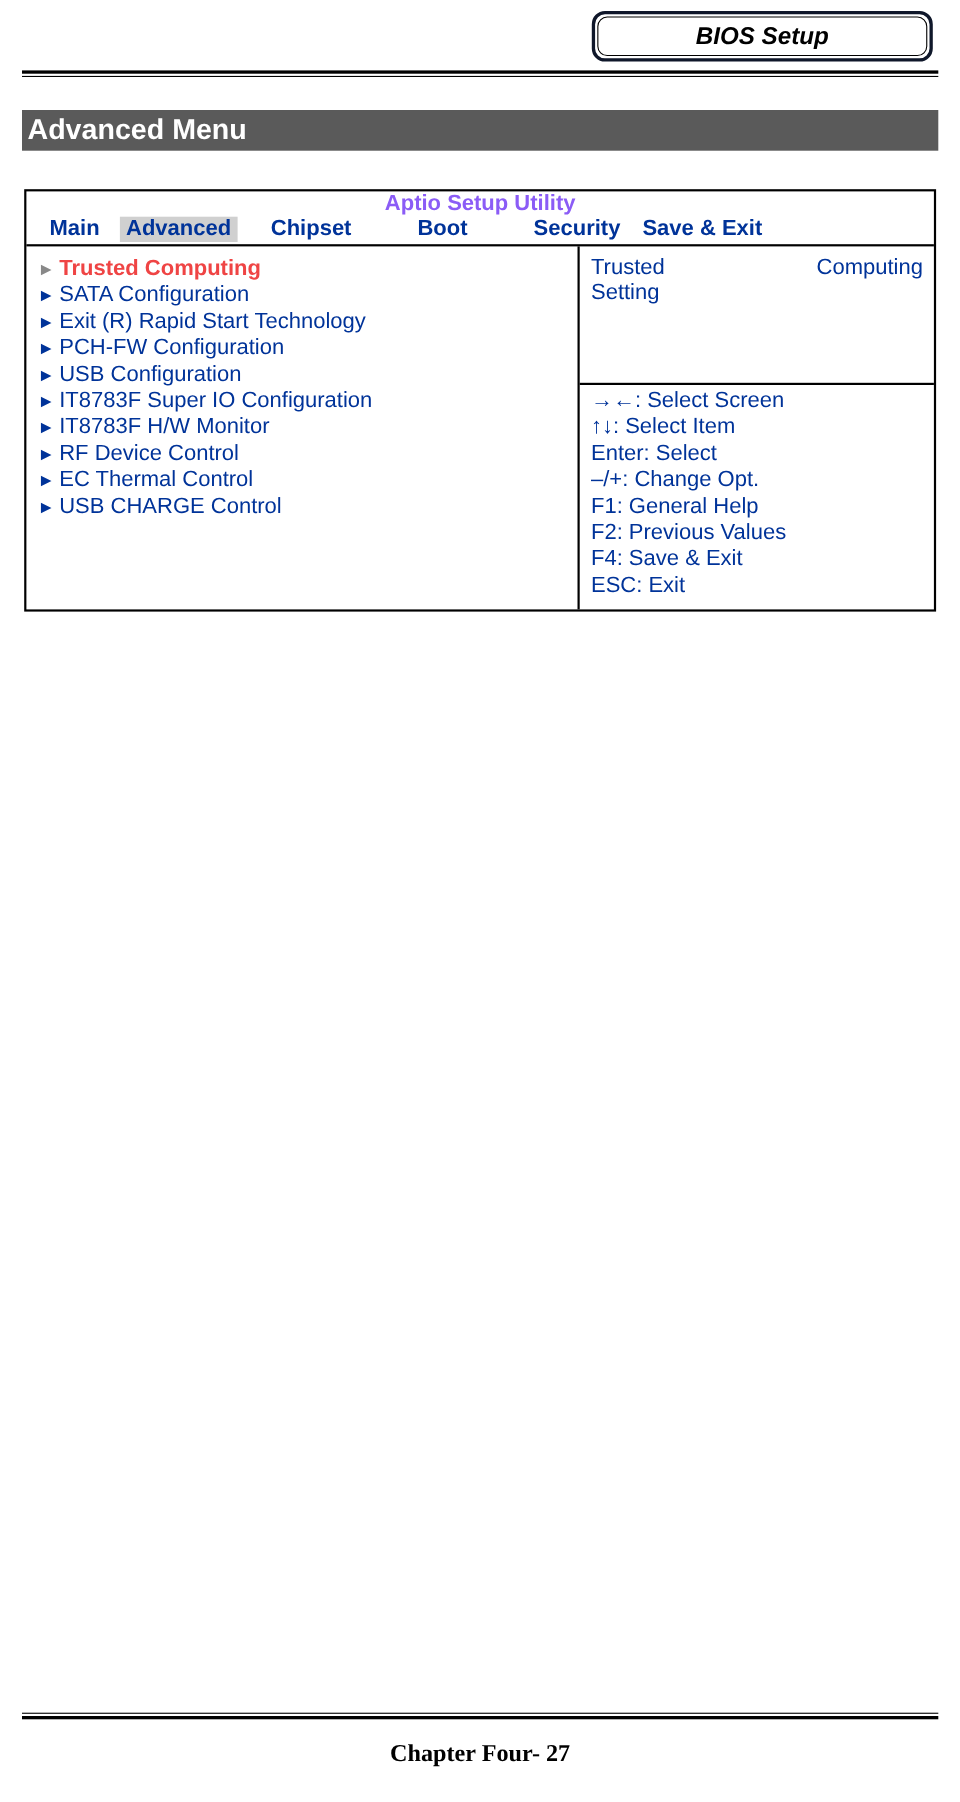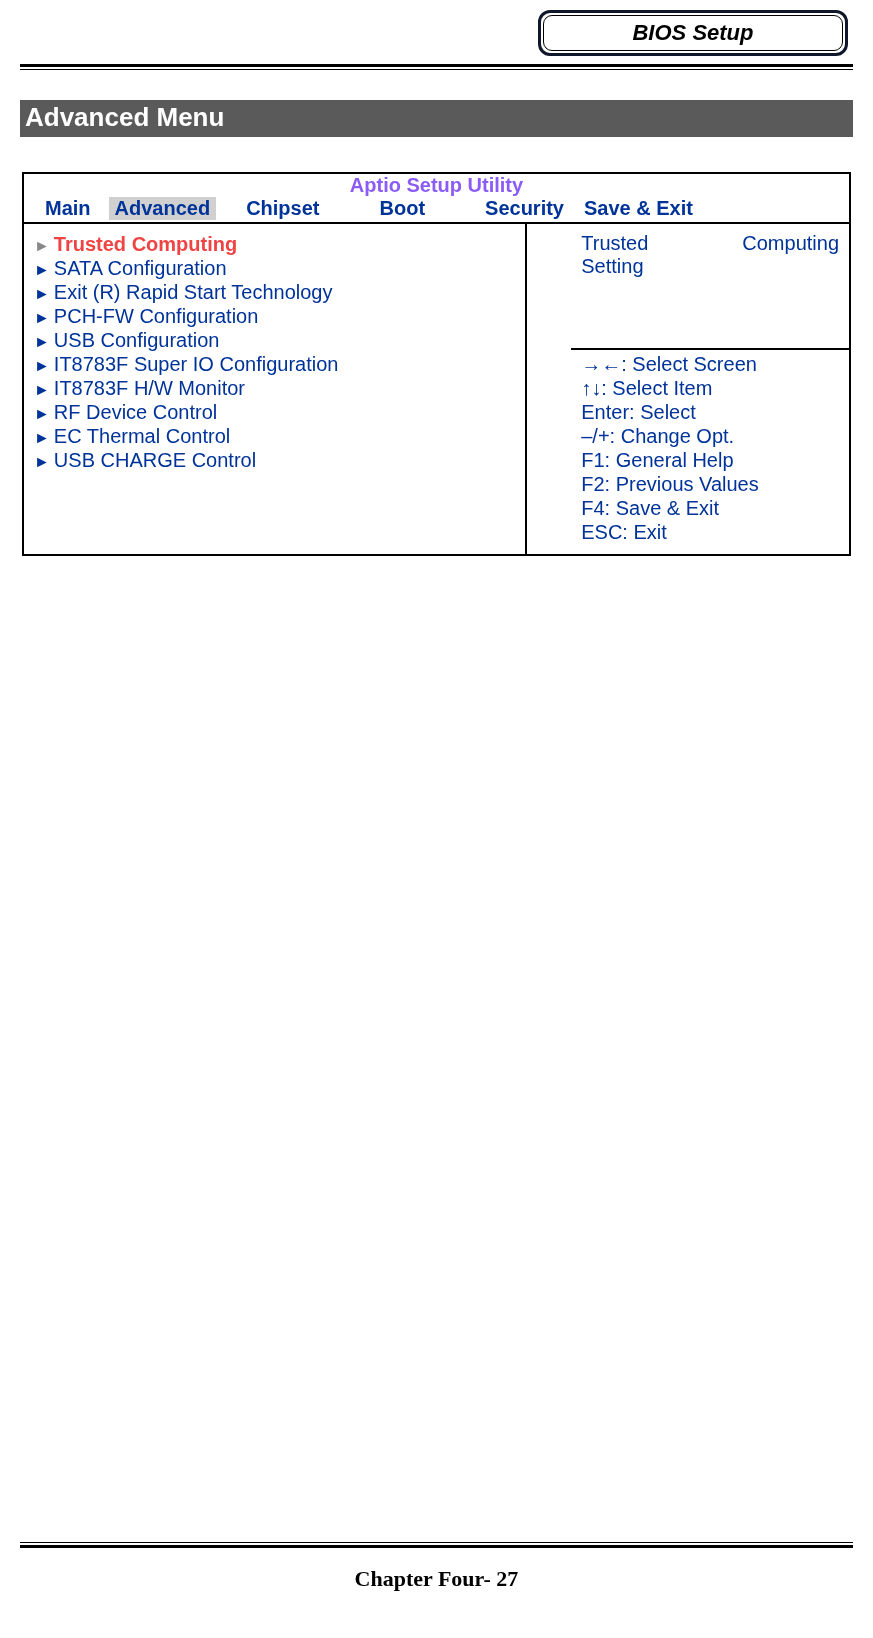--- a/index.html
+++ b/index.html
@@ -113,21 +113,20 @@
       color: #003399;
       margin-right: 4px;
       font-size: 16px;
     }
     .menu-item.selected .arrow { color: #888; }
     .menu-item.selected .label { color: #ef4444; font-weight: bold; }
     .right-pane {
       flex: 1;
       display: flex;
       flex-direction: column;
-      margin-left: 44px;
     }
     .help-text {
       color: #003399;
       padding: 8px 10px;
       flex: 1;
       display: flex;
       justify-content: space-between;
       align-items: flex-start;
       min-height:120px;
     }
@@ -139,21 +138,21 @@
       background: #000;
     }
     .key-hints {
       color: #003399;
       padding: 2px 10px 10px 10px;
       line-height: 1.2;
     }
     .key-hint-line { white-space: nowrap; }
     .footer {
       position: absolute;
-      bottom: 46px;
+      bottom: 31px;
       left: 20px;
       right: 20px;
     }
     .footer-divider {
       height: 6px;
       position: relative;
       margin-bottom: 18px;
     }
     .footer-divider .line-thin {
       position: absolute;

